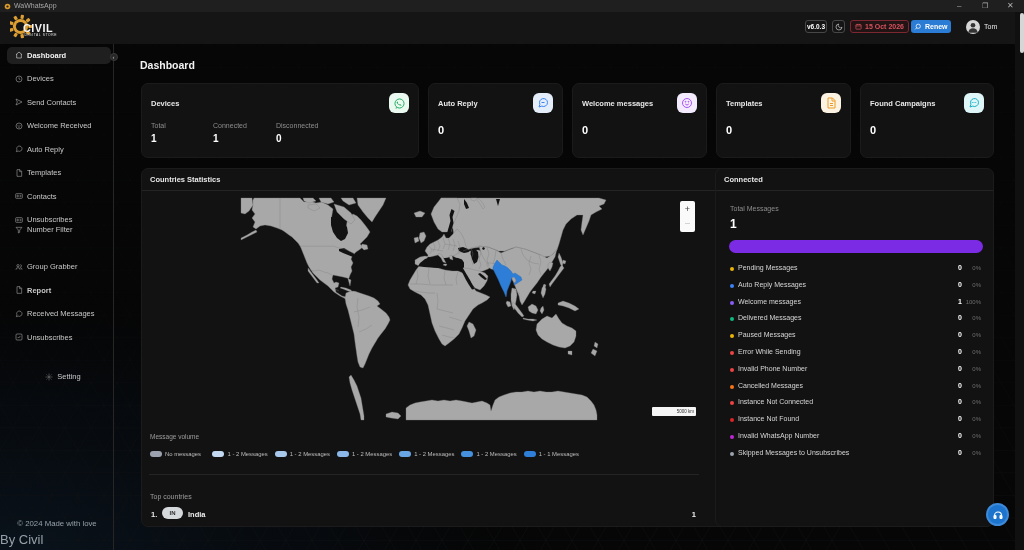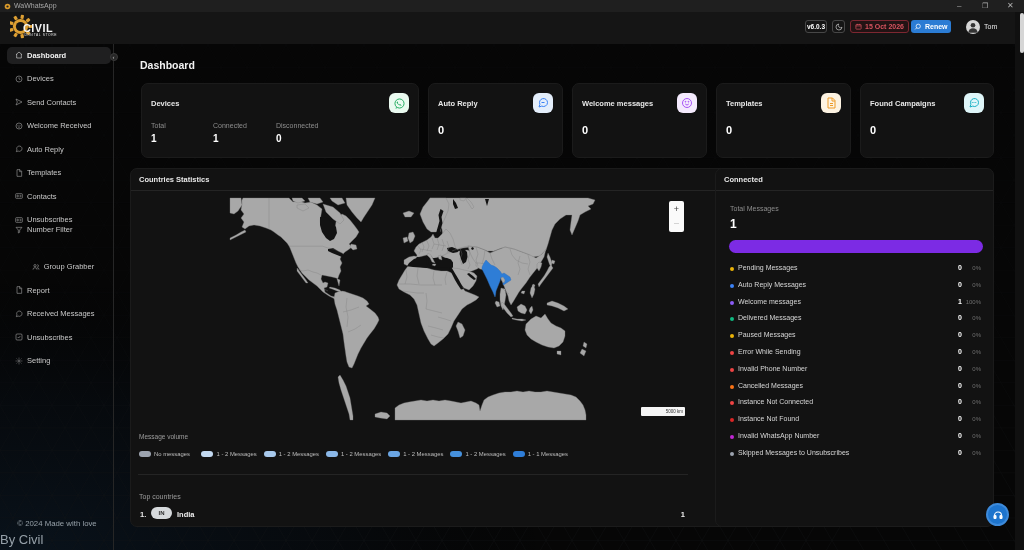--- a/index.html
+++ b/index.html
@@ -348,49 +348,49 @@
           <path d="M14 10h5M14 14h5" fill="none"></path>
         </svg>
         <span>Unsubscribes</span>
       </div>
       <div class="sitem " style="top:221px;">
         <svg class="ic" viewBox="0 0 24 24" stroke="#a3a3a3" stroke-width="1.8" fill="#a3a3a3">
           <path d="M3 4h18l-7 8v7l-4 2v-9z" fill="none"></path>
         </svg>
         <span>Number Filter</span>
       </div>
-      <div class="sitem " style="top:258px;justify-content:center;">
+      <div class="sitem " style="top:258px;">
         <svg class="ic" viewBox="0 0 24 24" stroke="#a3a3a3" stroke-width="1.8" fill="#a3a3a3">
           <circle cx="9" cy="8" r="3.4" fill="none"></circle>
           <path d="M3 20a6 6 0 0 1 12 0" fill="none"></path>
           <path d="M16 5a3.4 3.4 0 0 1 0 6.8M15 14a6 6 0 0 1 6 6" fill="none"></path>
         </svg>
         <span>Group Grabber</span>
       </div>
-      <div class="sitem " style="top:281.5px;">
+      <div class="sitem " style="top:281.5px;font-weight:bold;">
         <svg class="ic" viewBox="0 0 24 24" stroke="#a3a3a3" stroke-width="1.8" fill="#a3a3a3">
           <path d="M6 2h9l5 5v15H6z" fill="none"></path>
           <path d="M14 2v6h6" fill="none"></path>
         </svg>
         <span>Report</span>
       </div>
       <div class="sitem " style="top:305px;">
         <svg class="ic" viewBox="0 0 24 24" stroke="#a3a3a3" stroke-width="1.8" fill="#a3a3a3">
           <path d="M21 11a8 8 0 0 1-11.6 7.2L4 20l1.8-5.4A8 8 0 1 1 21 11z" fill="none"></path>
         </svg>
         <span>Received Messages</span>
       </div>
       <div class="sitem " style="top:328.5px;">
         <svg class="ic" viewBox="0 0 24 24" stroke="#a3a3a3" stroke-width="1.8" fill="#a3a3a3">
           <rect x="3" y="3" width="18" height="18" rx="3" fill="none"></rect>
           <path d="M8 12l3 3 5-6" fill="none"></path>
         </svg>
         <span>Unsubscribes</span>
       </div>
-      <div class="sitem " style="top:352px;">
+      <div class="sitem " style="top:368px;justify-content:center;">
         <svg class="ic" viewBox="0 0 24 24" stroke="#a3a3a3" stroke-width="1.8" fill="#a3a3a3">
           <circle cx="12" cy="12" r="3.2" fill="none"></circle>
           <path d="M12 2v3M12 19v3M2 12h3M19 12h3M4.9 4.9l2.1 2.1M17 17l2.1 2.1M19.1 4.9L17 7M7 17l-2.1 2.1" fill="none"></path>
         </svg>
         <span>Setting</span>
       </div>
     </div>
   <div class="abs" style="left:109.5px;top:52.5px;width:8px;height:8px;border-radius:50%;background:#262626;border:1px solid #3a3a3a;color:#c0c0c0;font-size:6px;text-align:center;line-height:7px;">‹</div>
 
   <div class="abs" style="left:0px;top:519px;width:114px;text-align:center;font-size:7.8px;color:#96a0a8;">© 2024 Made with love</div>
@@ -457,21 +457,21 @@
     <div class="clabel">Found Campaigns</div>
     <div class="cicon" style="background:#dff6f9;">
         <svg width="12" height="12" viewBox="0 0 24 24" fill="none" stroke="#17b0c4" stroke-width="2">
           <path d="M21 11a8 8 0 0 1-11.6 7.2L4 20l1.8-5.4A8 8 0 1 1 21 11z"></path>
           <path d="M8.5 11h.01M12 11h.01M15.5 11h.01" stroke-linecap="round" stroke-width="2.4"></path>
         </svg>
       </div>
     <div class="cval">0</div>
   </div>
 
-  <div class="panel" style="left:130px;top:168px;width:640px;height:359px;">
+  <div class="panel" style="left:141px;top:168px;width:640px;height:359px;">
     <div class="ptitle">Countries Statistics</div>
     <div class="pdivider"></div>
 
     <div id="mapbox" class="abs" style="left:1px;top:22px;width:561px;height:230px;overflow:hidden;"><svg width="561" height="230" viewBox="142 190 561 230">
           <path d="M253,197 L299,197 L303,201 L309,200 L315,202 L321,201 L327,204 L332,208 L331,214 L330,220 L331,226 L333,231 L336,235 L340,237 L343,233 L345,227 L346,221 L348,216 L352,213 L356,215 L360,219 L364,224 L367,228 L369,231 L366,236 L362,240 L359,243 L362,246 L358,249 L355,251 L352,254 L350,258 L352,262 L350,266 L351,270 L349,274 L348,277 L347,278 L349,285 L350,279 L346,277 L342,276 L337,275 L332,274 L331,278 L333,282 L335,281 L338,282 L337,286 L334,287 L335,291 L338,293 L341,295 L345,296 L349,297 L353,298 L351,300 L347,299 L343,297 L339,295 L336,293 L333,291 L330,288 L327,285 L323,282 L319,279 L315,275 L312,272 L310,269 L308,266 L306,262 L304,257 L302,252 L300,247 L299,245 L297,242 L294,239 L291,236 L288,234 L284,231 L281,229 L276,227 L270,225 L264,224 L259,225 L255,228 L252,226 L254,221 L251,217 L254,213 L251,209 L252,203 L252,199 Z" fill="#a8a8a8" stroke="#7c7c7c" stroke-width="0.35"></path>
           <path d="M240,237 L246,234 L251,231 L255,229 L256,231 L250,234 L244,237 L240,239 Z" fill="#a8a8a8" stroke="#7c7c7c" stroke-width="0.3"></path>
           <path d="M240,197 L251,197 L252,204 L248,210 L244,213 L240,212 Z" fill="#a8a8a8" stroke="#7c7c7c" stroke-width="0.35"></path>
           <path d="M307,267 L310,271 L313,275 L316,279 L318,282 L316,282 L313,278 L310,274 L307,270 Z" fill="#a8a8a8" stroke="#7c7c7c" stroke-width="0.3"></path>
           <path d="M330,216 L337,217 L342,221 L346,226 L347,232 L344,238 L340,240 L336,237 L332,231 L330,224 Z" fill="#121212" stroke="none" stroke-width="0"></path>
           <path d="M338,248 L343,247 L348,250 L352,252 L355,254 L352,256 L347,254 L342,252 L338,250 Z" fill="#121212" stroke="none" stroke-width="0"></path>

